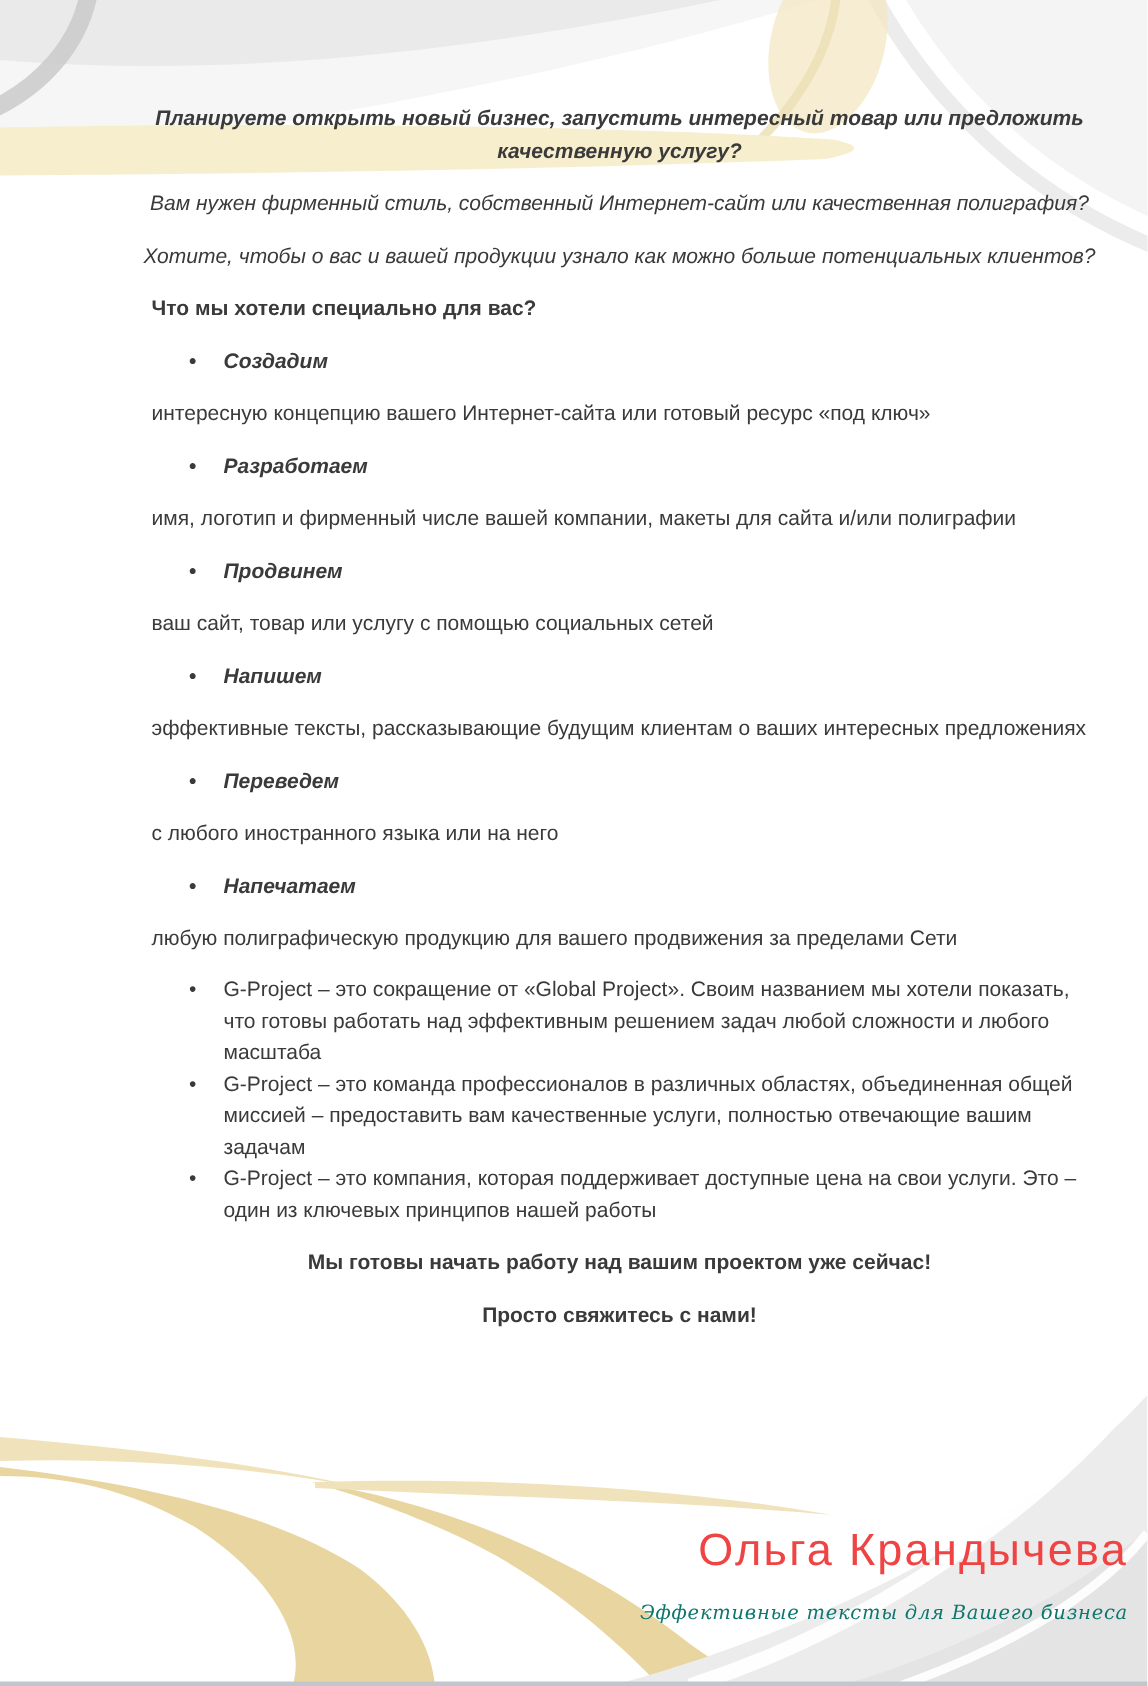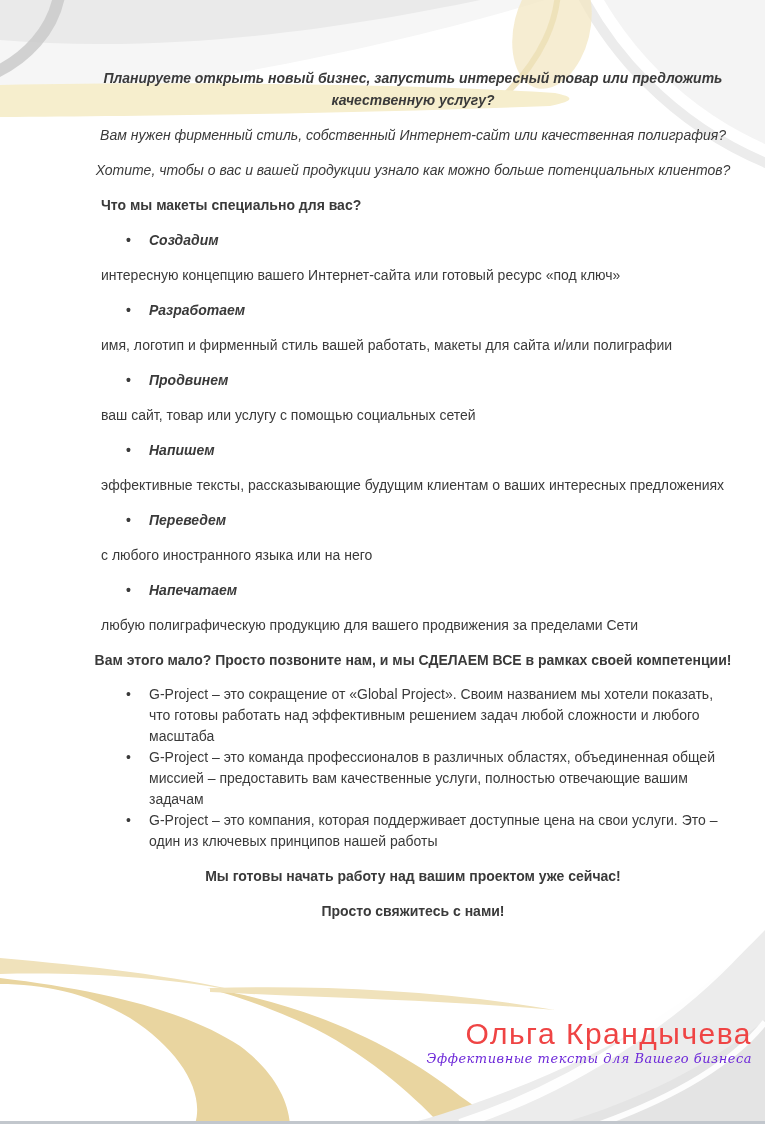--- a/index.html
+++ b/index.html
@@ -49,21 +49,21 @@
     position:absolute;right:13px;top:1018px;z-index:3;
     text-align:right;
   }
   .logo-name{
     font-size:30px;line-height:32px;color:#ef4444;
     letter-spacing:1.5px;font-weight:normal;
   }
   .logo-tagline{
     font-family:"DejaVu Serif","Liberation Serif",serif;
     font-style:italic;font-size:13px;line-height:16px;
-    color:#6d28d9;letter-spacing:0.5px;margin-top:1px;
+    color:#0f766e;letter-spacing:0.5px;margin-top:18px;
   }
 </style>
 </head>
 <body>
 
 <svg class="deco" width="765" height="260" viewBox="0 0 765 260">
   <circle cx="910" cy="-180" r="355" fill="#f4f4f4"></circle>
   <circle cx="910" cy="-180" r="372" fill="none" stroke="#ececec" stroke-width="10"></circle>
   <path d="M0,0 L545,0 C400,45 200,85 0,108 Z" fill="#eaeaea"></path>
   <path d="M0,40 C180,55 360,25 480,0 L560,0 C420,48 210,88 0,110 Z" fill="#ffffff" opacity="0.55"></path>
@@ -89,41 +89,40 @@
   <path d="M235,200 C315,171 370,136 400,98" stroke="#ffffff" stroke-width="6" fill="none" opacity="0.9"></path>
 </svg>
 
 <div class="content">
 
   <p class="p center bi">Планируете открыть новый бизнес, запустить интересный товар или предложить качественную услугу?</p>
   <p class="p center i">Вам нужен фирменный стиль, собственный Интернет-сайт или качественная полиграфия?</p>
   <p class="p center i">Хотите, чтобы о вас и вашей продукции узнало как можно больше потенциальных клиентов?</p>
 
 
-  <p class="p b">Что мы макеты специально для вас?</p>
+  <p class="p b">Что мы хотели специально для вас?</p>
 
   <p class="bullet-label">Создадим</p>
   <p class="p">интересную концепцию вашего Интернет-сайта или готовый ресурс «под ключ»</p>
 
   <p class="bullet-label">Разработаем</p>
-  <p class="p">имя, логотип и фирменный стиль вашей работать, макеты для сайта и/или полиграфии</p>
+  <p class="p">имя, логотип и фирменный числе вашей компании, макеты для сайта и/или полиграфии</p>
 
   <p class="bullet-label">Продвинем</p>
   <p class="p">ваш сайт, товар или услугу с помощью социальных сетей</p>
 
   <p class="bullet-label">Напишем</p>
   <p class="p">эффективные тексты, рассказывающие будущим клиентам о ваших интересных предложениях</p>
 
   <p class="bullet-label">Переведем</p>
   <p class="p">с любого иностранного языка или на него</p>
 
   <p class="bullet-label">Напечатаем</p>
   <p class="p">любую полиграфическую продукцию для вашего продвижения за пределами Сети</p>
 
-  <p class="p center b">Вам этого мало? Просто позвоните нам, и мы СДЕЛАЕМ ВСЕ в рамках своей компетенции!</p>
 
 
   <div class="why-list">
     <div class="why-item">G-Project – это сокращение от «Global Project». Своим названием мы хотели показать, что готовы работать над эффективным решением задач любой сложности и любого масштаба</div>
     <div class="why-item">G-Project – это команда профессионалов в различных областях, объединенная общей миссией – предоставить вам качественные услуги, полностью отвечающие вашим задачам</div>
     <div class="why-item">G-Project – это компания, которая поддерживает доступные цена на свои услуги. Это – один из ключевых принципов нашей работы</div>
   </div>
 
   <p class="p center b">Мы готовы начать работу над вашим проектом уже сейчас!</p>
   <p class="p center b">Просто свяжитесь с нами!</p>

